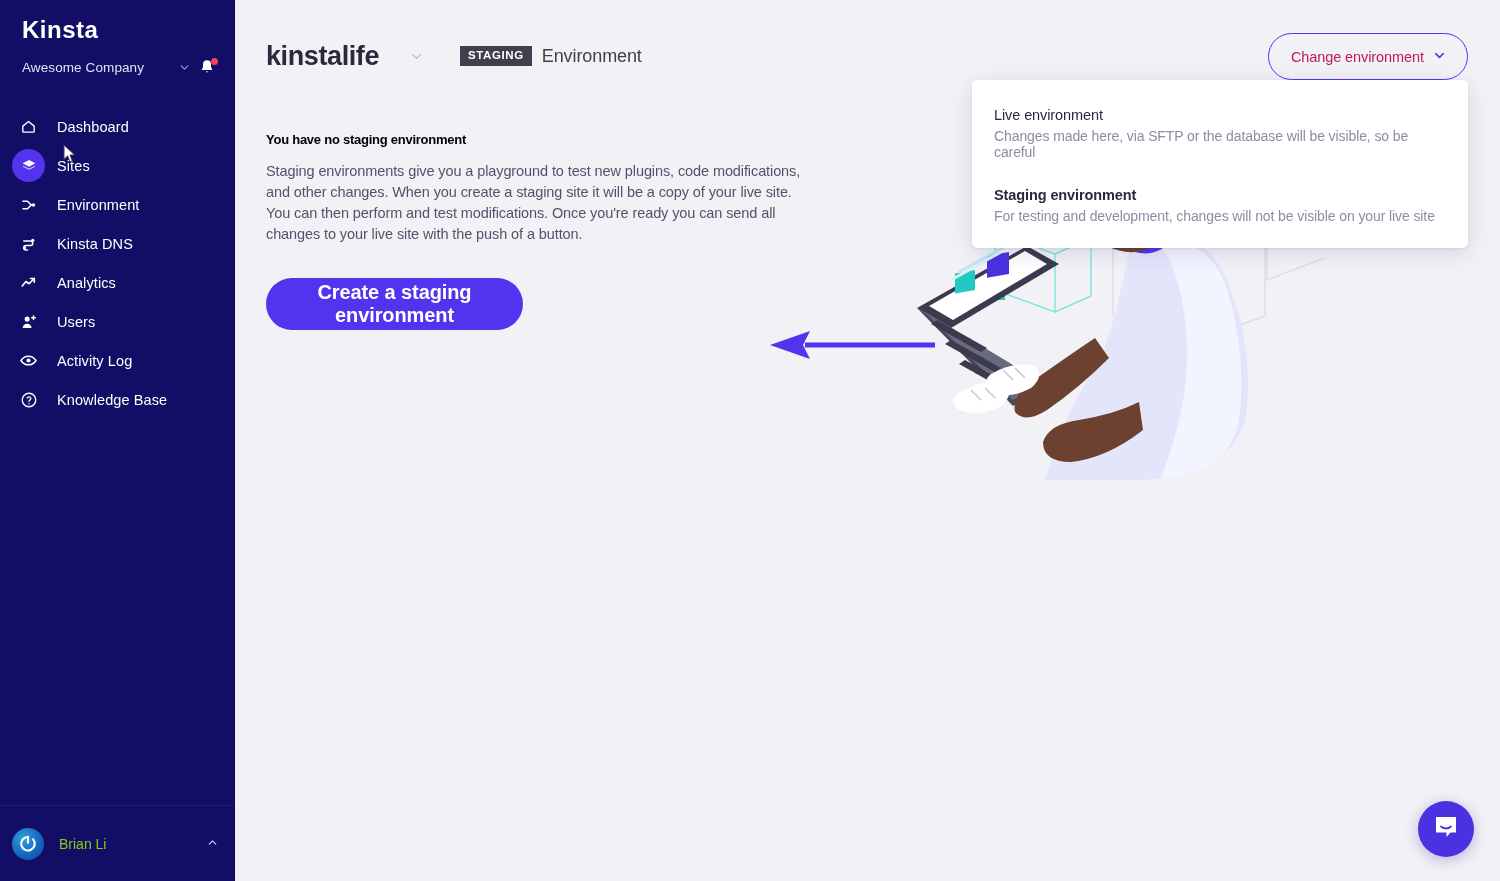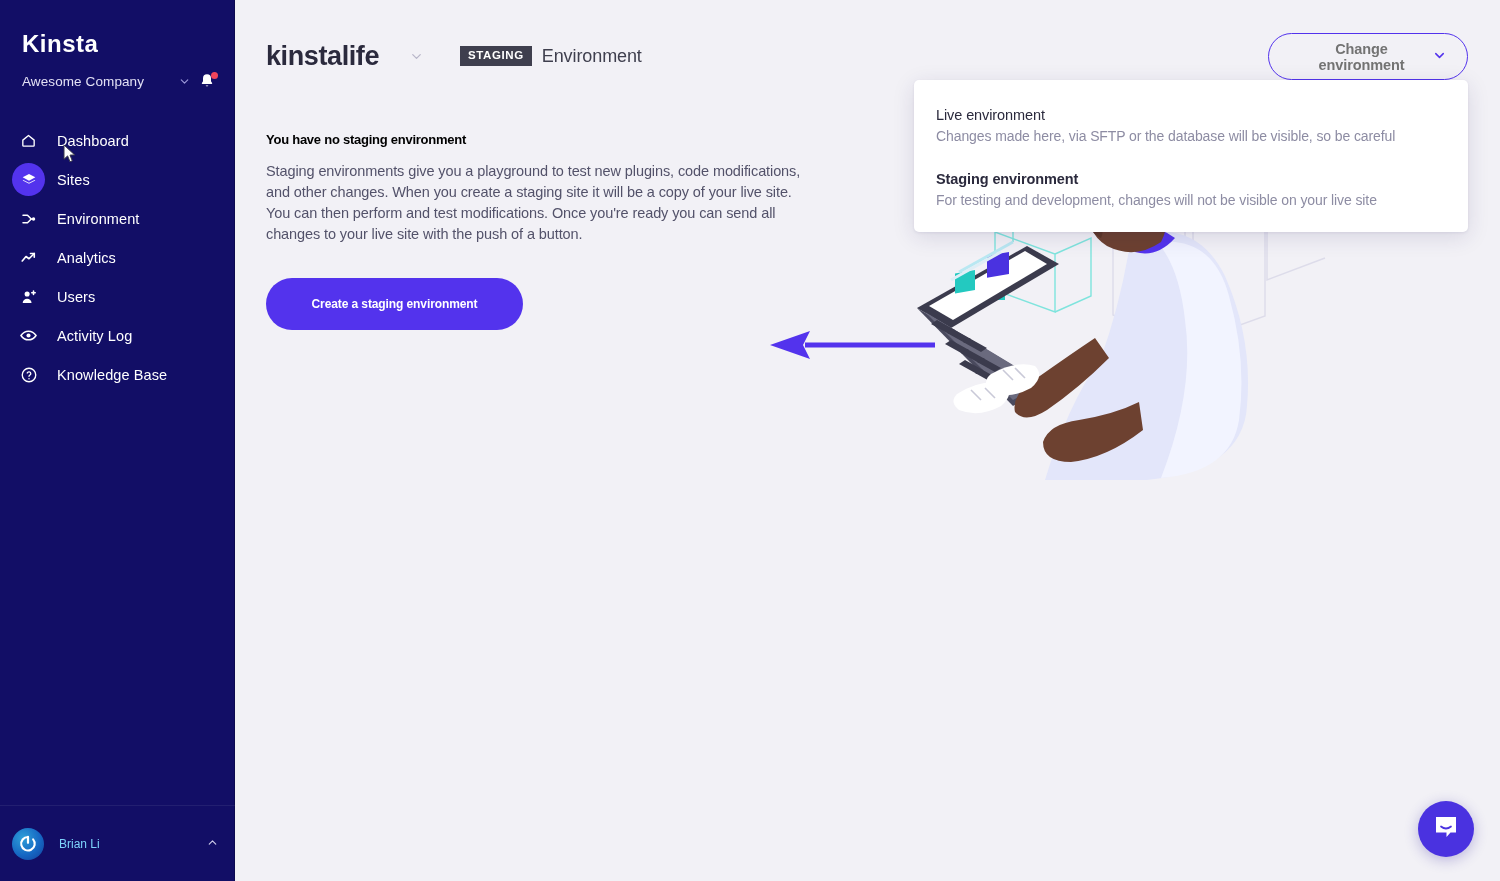--- a/index.html
+++ b/index.html
@@ -12,21 +12,21 @@
   #app { position: relative; width: 1500px; height: 881px; display: flex; }
 
   
   #sidebar {
     width: 235px; height: 881px;
     background: #120e66;
     position: relative;
     flex: 0 0 235px;
     border-right: 1px solid #0d0a50;
   }
-  .logo-wrap { padding: 32px 0 0 22px; }
+  .logo-wrap { padding: 18px 0 0 22px; }
   .kinsta-logo {
     font-size: 24px; font-weight: 700; color: #ffffff;
     letter-spacing: 0.5px; line-height: 1;
     font-family: "Liberation Sans", sans-serif;
   }
   .company-row {
     display: flex; align-items: center;
     padding: 12px 14px 0 22px; height: 38px;
   }
   .company-name {
@@ -68,21 +68,21 @@
     position: absolute; bottom: 0; left: 0; width: 235px; height: 76px;
     display: flex; align-items: center; padding: 0 16px 0 12px;
     border-top: 1px solid rgba(255,255,255,0.07);
     cursor: pointer;
   }
   .avatar {
     width: 32px; height: 32px; border-radius: 50%;
     background: radial-gradient(circle at 35% 32%, #2e9fd8 0%, #1668c4 55%, #123f9b 100%);
     display:flex; align-items:center; justify-content:center; flex:0 0 32px;
   }
-  .user-name { font-size: 12px; color: #7dd3fc; margin-left: 15px; flex: 1 1 auto; }
+  .user-name { font-size: 14px; color: #84cc16; margin-left: 15px; flex: 1 1 auto; }
 
   
   #main { flex: 1 1 auto; position: relative; background: #f2f1f6; height: 881px; }
 
   .topbar {
     display: flex; align-items: center;
     padding: 38px 0 0 31px; height: 74px; position: relative;
   }
   .site-title {
     font-size: 27px; font-weight: 700; color: #2b2a3d;
@@ -97,25 +97,25 @@
   }
   .env-word { font-size: 18px; color: #3f3f4e; margin-left: 10px; letter-spacing: -.1px; }
 
   .change-env-btn {
     position: absolute; right: 32px; top: 33px;
     width: 200px; height: 47px; border-radius: 24px;
     border: 1.6px solid #5333ed; background: #f2f1f6;
     display: flex; align-items: center; justify-content: space-between;
     padding: 0 20px 0 22px; cursor: pointer;
   }
-  .change-env-label { font-size: 14.5px; font-weight: 700; color: #737373; letter-spacing: -.1px; }
+  .change-env-label { font-size: 14.5px; font-weight: 400; color: #be185d; letter-spacing: -.1px; }
 
   .env-dropdown {
     position: absolute; right: 32px; top: 80px;
-    width: 554px; background: #ffffff; border-radius: 5px;
+    width: 496px; background: #ffffff; border-radius: 5px;
     box-shadow: 0 5px 22px rgba(35,30,90,0.13), 0 1px 3px rgba(35,30,90,0.08);
     padding: 27px 22px 24px 22px; z-index: 30;
   }
   .env-opt { cursor: pointer; }
   .env-opt + .env-opt { margin-top: 27px; }
   .env-opt-title { font-size: 14.5px; color: #2b2a3d; margin-bottom: 5px; letter-spacing: -.1px; }
   .env-opt.selected .env-opt-title { font-weight: 700; }
   .env-opt-desc { font-size: 14px; color: #8d8ca3; letter-spacing: -.1px; }
 
   .content { padding: 58px 0 0 31px; position: relative; }
@@ -123,21 +123,21 @@
     font-size: 13px; font-weight: 700; color: #000000;
     letter-spacing: -.25px; margin-bottom: 14px;
   }
   .content-p {
     font-size: 14.5px; line-height: 21px; color: #53526a;
     width: 537px; letter-spacing: -.1px;
   }
   .cta-btn {
     margin-top: 33px; width: 257px; height: 52px; border-radius: 26px;
     background: #5333ed; color: #ffffff; border: none;
-    font-size: 12px; font-weight: 700; letter-spacing: -.1px;
+    font-size: 20px; font-weight: 700; letter-spacing: -.1px;
     cursor: pointer; display:flex; align-items:center; justify-content:center;
     font-family: "Liberation Sans", sans-serif;
   }
 
   
   .ann-arrow { position: absolute; pointer-events: none; z-index: 25; }
   #arrow-to-cta { left: 535px; top: 330px; }
   #arrow-to-dropdown { left: 833px; top: 180px; }
 
   
@@ -204,20 +204,30 @@
         <span class="nav-icon">
           <svg width="18" height="18" viewBox="0 0 24 24" fill="none" stroke="#ffffff" stroke-width="2" stroke-linecap="round" stroke-linejoin="round">
               <path d="M4 7h6l5 5"></path>
               <path d="M4 17h6l5-5"></path>
               <circle cx="18" cy="12" r="2.3" fill="#ffffff" stroke="none"></circle>
             </svg>
         </span>
         <span class="nav-label">Environment</span>
       </div>
 
+      <div class="nav-item">
+        <span class="nav-icon">
+          <svg width="18" height="18" viewBox="0 0 24 24" fill="none" stroke="#ffffff" stroke-width="2" stroke-linecap="round">
+              <path d="M5 8h9a3 3 0 0 1 0 6H8a3 3 0 0 0 0 6h2"></path>
+              <circle cx="17" cy="7" r="2.1" fill="#ffffff" stroke="none"></circle>
+              <circle cx="6" cy="17" r="2.1" fill="#ffffff" stroke="none"></circle>
+            </svg>
+        </span>
+        <span class="nav-label">Kinsta DNS</span>
+      </div>
 
       <div class="nav-item">
         <span class="nav-icon">
           <svg width="18" height="18" viewBox="0 0 24 24" fill="none" stroke="#ffffff" stroke-width="2.2" stroke-linecap="round" stroke-linejoin="round">
               <polyline points="3 16 8 10 12 13 19 6"></polyline>
               <polyline points="14 6 19 6 19 11"></polyline>
             </svg>
         </span>
         <span class="nav-label">Analytics</span>
       </div>

